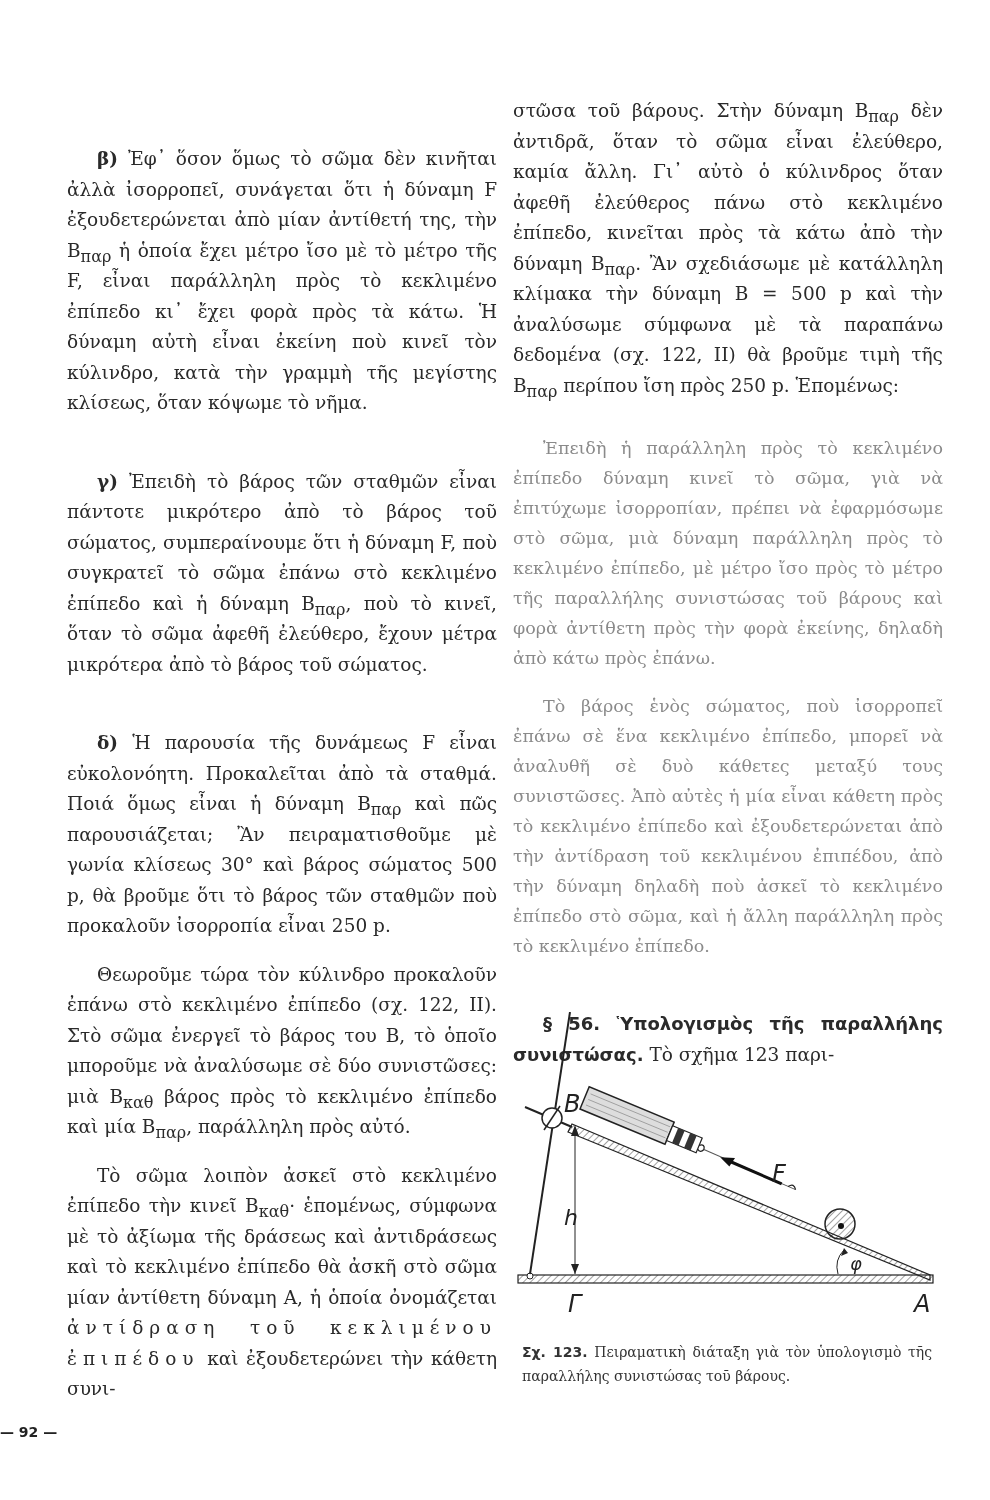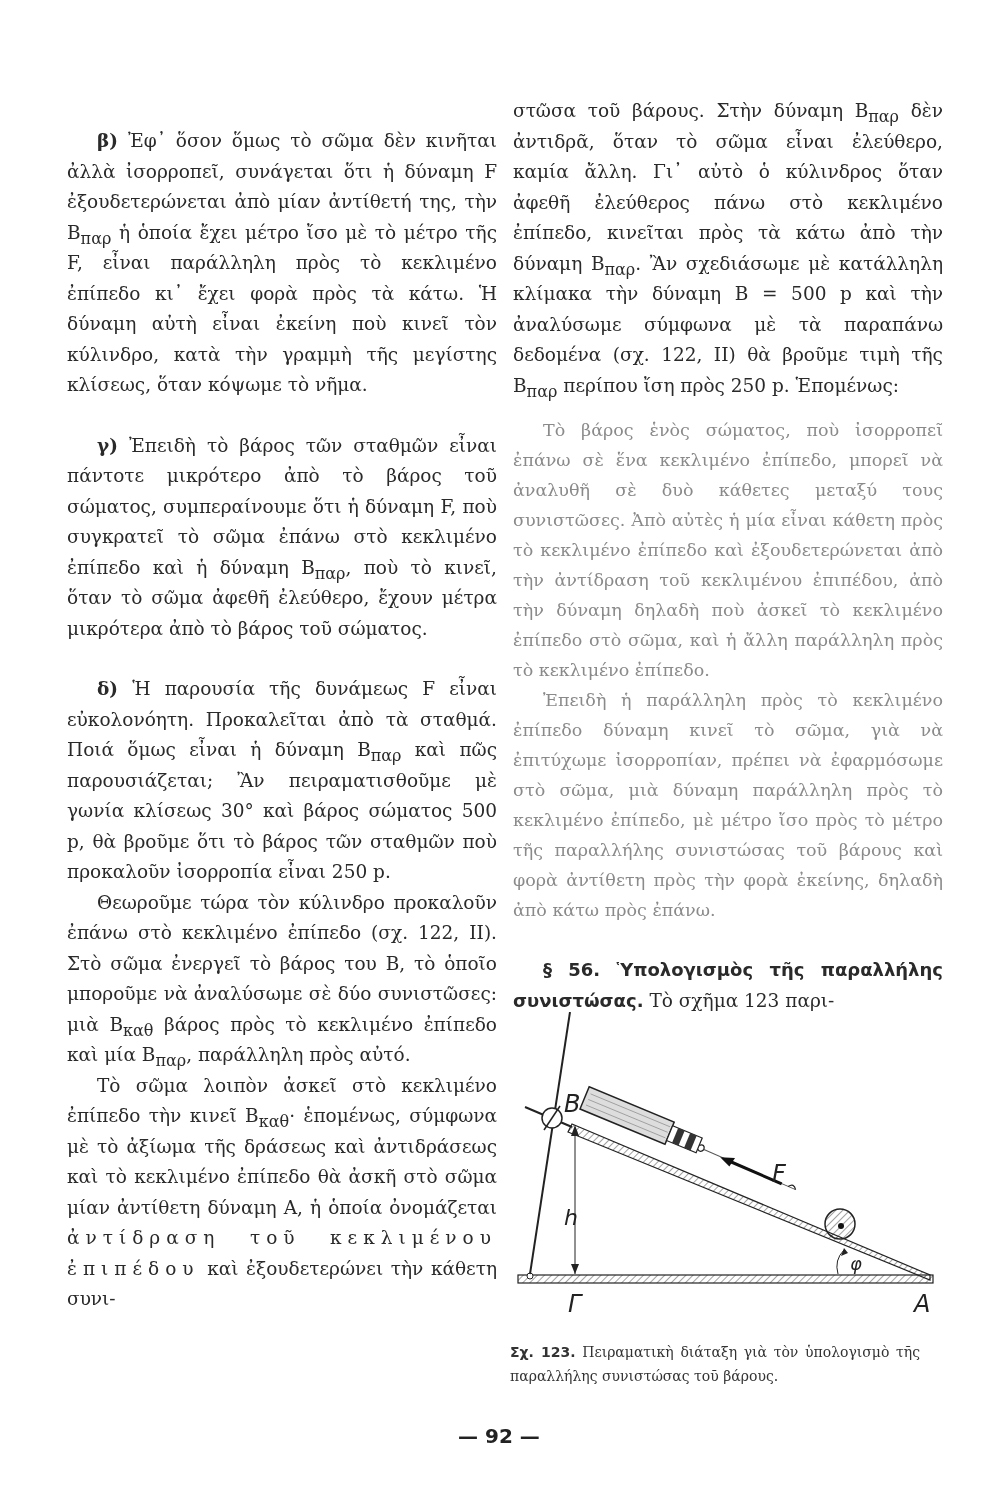--- a/index.html
+++ b/index.html
@@ -3,55 +3,55 @@
 <meta charset="utf-8">
 <style>
   html, body { margin: 0; padding: 0; background: #ffffff; }
   body { width: 990px; height: 1500px; position: relative; overflow: hidden;
          font-family: "DejaVu Serif", "Liberation Serif", serif; color: #2a2a2a; }
   .col { position: absolute; top: 96px; width: 430px; font-size: 18.5px; line-height: 30.5px;
          text-align: justify; }
   .col-left { left: 67px; }
   .col-right { left: 513px; }
   p { margin: 0; text-indent: 0; }
-  p.ind { text-indent: 30px; }
+  p.ind { text-indent: 30px; margin-top: 18px; }
   .gap { height: 30px; }
   .gap-s { height: 14px; }
   .lbl { font-weight: bold; }
   sub { font-size: 16px; vertical-align: -5px; line-height: 0; }
   .spaced { letter-spacing: 6px; }
   .grey { color: #8a8a8a; font-size: 17.5px; line-height: 30px; }
   .grey p.ind { text-indent: 30px; }
   .heading { font-family: "DejaVu Sans", "Liberation Sans", sans-serif; font-weight: bold; font-size: 18px; }
   .figure { position: absolute; left: 510px; top: 1012px; width: 430px; height: 300px; }
-  .caption { position: absolute; left: 510px; top: 1340px; width: 410px; font-size: 14px; line-height: 24px; text-align: justify; color: #333; }
+  .caption { position: absolute; left: 522px; top: 1340px; width: 410px; font-size: 14px; line-height: 24px; text-align: justify; color: #333; }
   .caption .lbl { font-family: "DejaVu Sans", "Liberation Sans", sans-serif; }
-  .pagenum { position: absolute; left: 8px; right: 0; top: 1424px; text-align: center;
-             font-family: "DejaVu Sans", "Liberation Sans", sans-serif; font-weight: bold; font-size: 20px; color: #222; }
+  .pagenum { position: absolute; left: 0; right: 0; top: 1424px; text-align: left;
+             font-family: "DejaVu Sans", "Liberation Sans", sans-serif; font-weight: bold; font-size: 14px; color: #222; }
 </style>
 </head>
 <body>
 
 <div class="col col-left">
   <div class="gap"></div>
   <p class="ind"><span class="lbl">β)</span><span> Ἐφ᾽ ὅσον ὅμως τὸ σῶμα δὲν κινῆται ἀλλὰ ἰσορροπεῖ, συνάγεται ὅτι ἡ δύναμη F ἐξουδετερώνεται ἀπὸ μίαν ἀντίθετή της, τὴν B</span><sub>παρ</sub><span> ἡ ὁποία ἔχει μέτρο ἴσο μὲ τὸ μέτρο τῆς F, εἶναι παράλληλη πρὸς τὸ κεκλιμένο ἐπίπεδο κι᾽ ἔχει φορὰ πρὸς τὰ κάτω. Ἡ δύναμη αὐτὴ εἶναι ἐκείνη ποὺ κινεῖ τὸν κύλινδρο, κατὰ τὴν γραμμὴ τῆς μεγίστης κλίσεως, ὅταν κόψωμε τὸ νῆμα.</span></p>
   <div class="gap"></div>
   <p class="ind"><span class="lbl">γ)</span><span> Ἐπειδὴ τὸ βάρος τῶν σταθμῶν εἶναι πάντοτε μικρότερο ἀπὸ τὸ βάρος τοῦ σώματος, συμπεραίνουμε ὅτι ἡ δύναμη F, ποὺ συγκρατεῖ τὸ σῶμα ἐπάνω στὸ κεκλιμένο ἐπίπεδο καὶ ἡ δύναμη B</span><sub>παρ</sub><span>, ποὺ τὸ κινεῖ, ὅταν τὸ σῶμα ἀφεθῆ ἐλεύθερο, ἔχουν μέτρα μικρότερα ἀπὸ τὸ βάρος τοῦ σώματος.</span></p>
   <div class="gap"></div>
   <p class="ind"><span class="lbl">δ)</span><span> Ἡ παρουσία τῆς δυνάμεως F εἶναι εὐκολονόητη. Προκαλεῖται ἀπὸ τὰ σταθμά. Ποιά ὅμως εἶναι ἡ δύναμη B</span><sub>παρ</sub><span> καὶ πῶς παρουσιάζεται; Ἂν πειραματισθοῦμε μὲ γωνία κλίσεως 30° καὶ βάρος σώματος 500 p, θὰ βροῦμε ὅτι τὸ βάρος τῶν σταθμῶν ποὺ προκαλοῦν ἰσορροπία εἶναι 250 p.</span></p>
   <p class="ind"><span>Θεωροῦμε τώρα τὸν κύλινδρο προκαλοῦν ἐπάνω στὸ κεκλιμένο ἐπίπεδο (σχ. 122, ΙΙ). Στὸ σῶμα ἐνεργεῖ τὸ βάρος του B, τὸ ὁποῖο μποροῦμε νὰ ἀναλύσωμε σὲ δύο συνιστῶσες: μιὰ B</span><sub>καθ</sub><span> βάρος πρὸς τὸ κεκλιμένο ἐπίπεδο καὶ μία B</span><sub>παρ</sub><span>, παράλληλη πρὸς αὐτό.</span></p>
   <p class="ind"><span>Τὸ σῶμα λοιπὸν ἀσκεῖ στὸ κεκλιμένο ἐπίπεδο τὴν κινεῖ B</span><sub>καθ</sub><span>· ἑπομένως, σύμφωνα μὲ τὸ ἀξίωμα τῆς δράσεως καὶ ἀντιδράσεως καὶ τὸ κεκλιμένο ἐπίπεδο θὰ ἀσκῆ στὸ σῶμα μίαν ἀντίθετη δύναμη A, ἡ ὁποία ὀνομάζεται </span><span class="spaced">ἀντίδραση τοῦ κεκλιμένου ἐπιπέδου</span><span> καὶ ἐξουδετερώνει τὴν κάθετη συνι-</span></p>
 </div>
 
 <div class="col col-right">
   <p><span>στῶσα τοῦ βάρους. Στὴν δύναμη B</span><sub>παρ</sub><span> δὲν ἀντιδρᾶ, ὅταν τὸ σῶμα εἶναι ἐλεύθερο, καμία ἄλλη. Γι᾽ αὐτὸ ὁ κύλινδρος ὅταν ἀφεθῆ ἐλεύθερος πάνω στὸ κεκλιμένο ἐπίπεδο, κινεῖται πρὸς τὰ κάτω ἀπὸ τὴν δύναμη B</span><sub>παρ</sub><span>. Ἂν σχεδιάσωμε μὲ κατάλληλη κλίμακα τὴν δύναμη B = 500 p καὶ τὴν ἀναλύσωμε σύμφωνα μὲ τὰ παραπάνω δεδομένα (σχ. 122, ΙΙ) θὰ βροῦμε τιμὴ τῆς B</span><sub>παρ</sub><span> περίπου ἴση πρὸς 250 p. Ἑπομένως:</span></p>
   <div class="gap-s"></div>
   <div class="grey">
+    <p class="ind">Ἐπειδὴ ἡ παράλληλη πρὸς τὸ κεκλιμένο ἐπίπεδο δύναμη κινεῖ τὸ σῶμα, γιὰ νὰ ἐπιτύχωμε ἰσορροπίαν, πρέπει νὰ ἐφαρμόσωμε στὸ σῶμα, μιὰ δύναμη παράλληλη πρὸς τὸ κεκλιμένο ἐπίπεδο, μὲ μέτρο ἴσο πρὸς τὸ μέτρο τῆς παραλλήλης συνιστώσας τοῦ βάρους καὶ φορὰ ἀντίθετη πρὸς τὴν φορὰ ἐκείνης, δηλαδὴ ἀπὸ κάτω πρὸς ἐπάνω.</p>
     <p class="ind">Τὸ βάρος ἑνὸς σώματος, ποὺ ἰσορροπεῖ ἐπάνω σὲ ἕνα κεκλιμένο ἐπίπεδο, μπορεῖ νὰ ἀναλυθῆ σὲ δυὸ κάθετες μεταξύ τους συνιστῶσες. Ἀπὸ αὐτὲς ἡ μία εἶναι κάθετη πρὸς τὸ κεκλιμένο ἐπίπεδο καὶ ἐξουδετερώνεται ἀπὸ τὴν ἀντίδραση τοῦ κεκλιμένου ἐπιπέδου, ἀπὸ τὴν δύναμη δηλαδὴ ποὺ ἀσκεῖ τὸ κεκλιμένο ἐπίπεδο στὸ σῶμα, καὶ ἡ ἄλλη παράλληλη πρὸς τὸ κεκλιμένο ἐπίπεδο.</p>
-    <p class="ind">Ἐπειδὴ ἡ παράλληλη πρὸς τὸ κεκλιμένο ἐπίπεδο δύναμη κινεῖ τὸ σῶμα, γιὰ νὰ ἐπιτύχωμε ἰσορροπίαν, πρέπει νὰ ἐφαρμόσωμε στὸ σῶμα, μιὰ δύναμη παράλληλη πρὸς τὸ κεκλιμένο ἐπίπεδο, μὲ μέτρο ἴσο πρὸς τὸ μέτρο τῆς παραλλήλης συνιστώσας τοῦ βάρους καὶ φορὰ ἀντίθετη πρὸς τὴν φορὰ ἐκείνης, δηλαδὴ ἀπὸ κάτω πρὸς ἐπάνω.</p>
   </div>
   <div class="gap"></div>
   <p class="ind"><span class="heading">§ 56.</span><span class="heading"> Ὑπολογισμὸς τῆς παραλλήλης συνιστώσας.</span><span> Τὸ σχῆμα 123 παρι-</span></p>
 </div>
 
 <div class="figure">
   <svg width="430" height="300" viewBox="0 0 430 300">
     <defs>
       <pattern id="hatch" width="5" height="5" patternUnits="userSpaceOnUse" patternTransform="rotate(45)">
         <line x1="0" y1="0" x2="0" y2="5" stroke="#444" stroke-width="1"></line>

